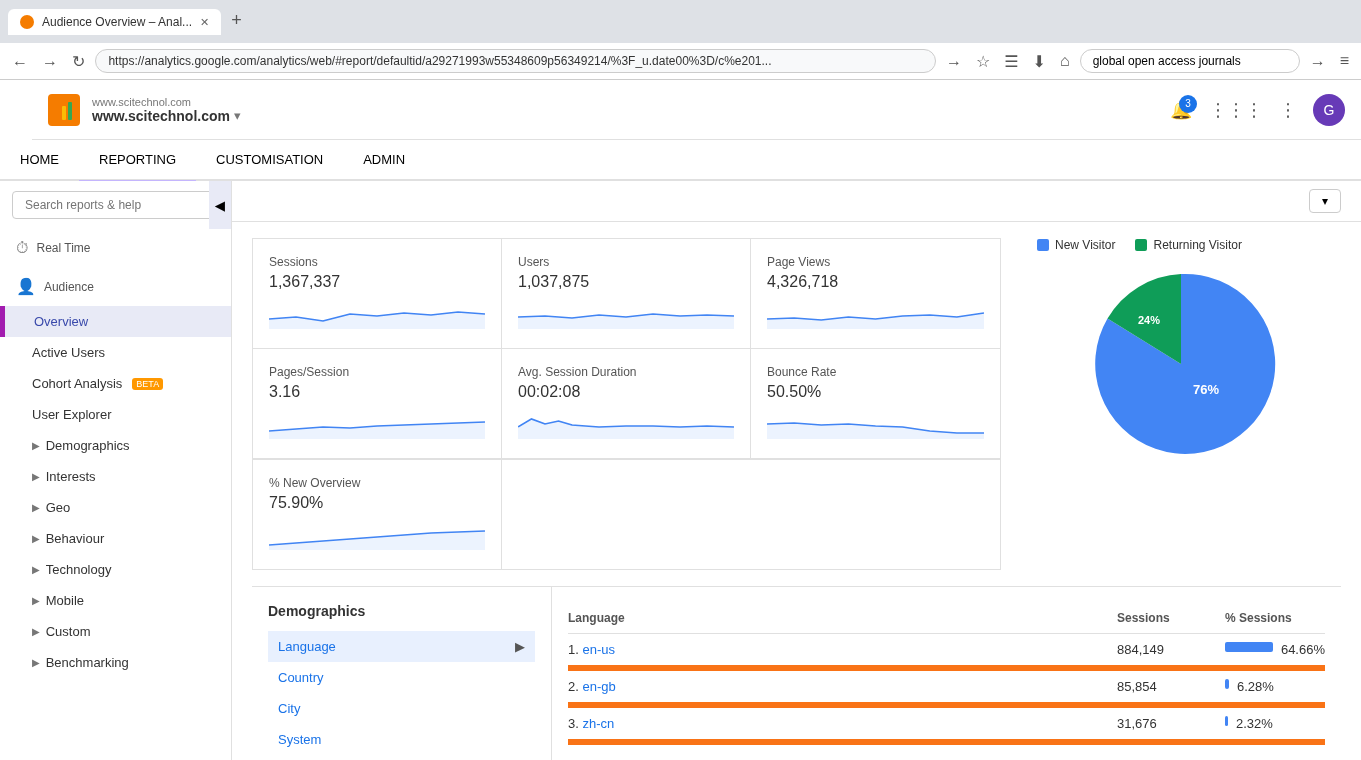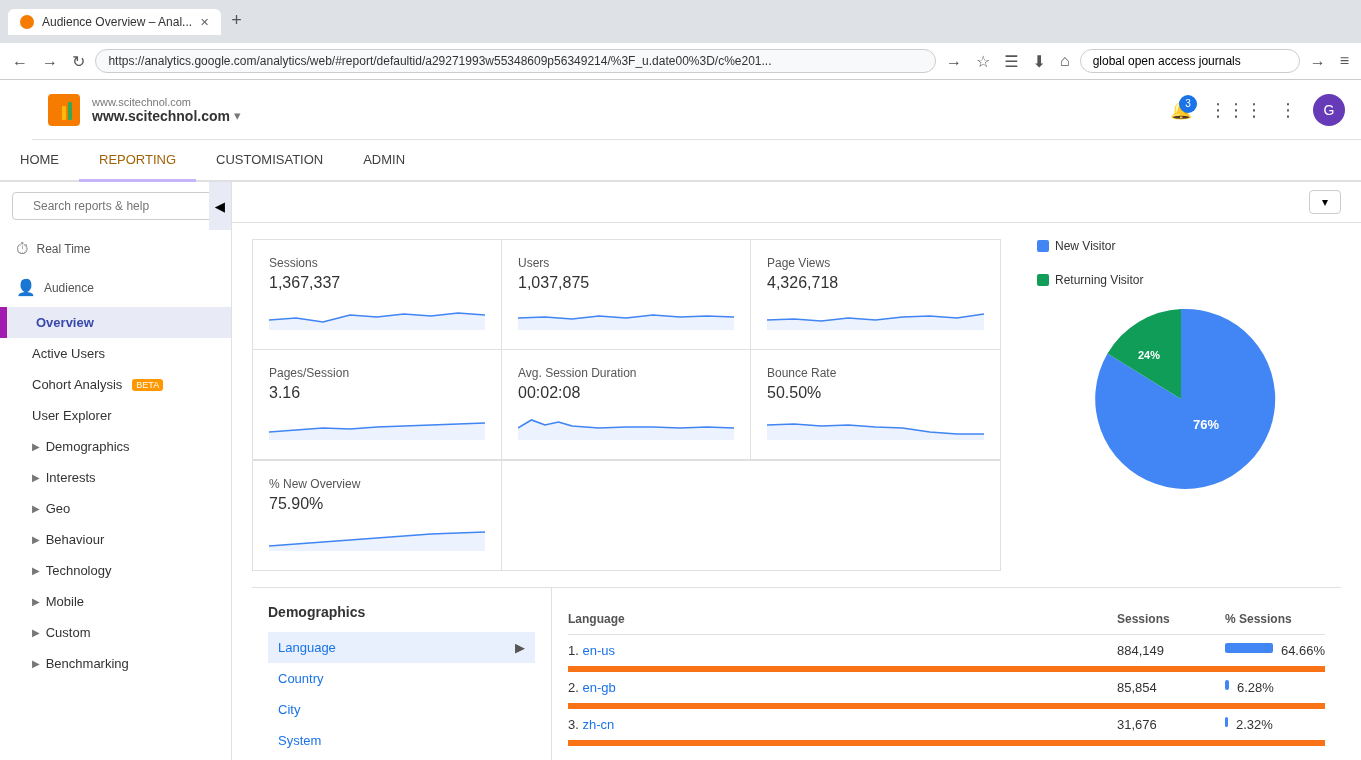--- a/index.html
+++ b/index.html
@@ -20,53 +20,53 @@
     
     .ga-app { background: #fff; min-height: 700px; }
     .ga-header { background: #fff; border-bottom: 1px solid #e0e0e0; display: flex; align-items: center; padding: 0 16px; height: 60px; margin-left: 32px; }
     .ga-logo { width: 32px; height: 32px; background: #f57c00; border-radius: 4px; display: flex; align-items: center; justify-content: center; color: white; font-weight: bold; font-size: 14px; margin-right: 12px; }
     .ga-property { display: flex; flex-direction: column; }
     .ga-property-domain { font-size: 11px; color: #777; }
     .ga-property-name { font-size: 14px; font-weight: bold; color: #333; }
     .ga-property-arrow { color: #777; margin-left: 4px; }
     .ga-header-right { margin-left: auto; display: flex; align-items: center; gap: 16px; }
     .ga-nav { background: #fff; border-bottom: 2px solid #e0e0e0; display: flex; }
-    .ga-nav-item { padding: 12px 20px; font-size: 13px; color: #404040; cursor: pointer; text-transform: uppercase; font-weight: 500; }
-    .ga-nav-item.active { color: #a16207; border-bottom: 3px solid #c4b5fd; margin-bottom: -2px; }
+    .ga-nav-item { padding: 12px 20px; font-size: 13px; color: #000000; cursor: pointer; text-transform: uppercase; font-weight: 500; }
+    .ga-nav-item.active { color: #000000; border-bottom: 1px solid #c4b5fd; margin-bottom: -2px; }
 
     
     .main-layout { display: flex; height: calc(100vh - 155px); }
     .sidebar { width: 232px; min-width: 232px; background: #fff; border-right: 1px solid #e0e0e0; overflow-y: auto; }
     .sidebar-search { padding: 10px 12px; }
-    .sidebar-search input { width: 100%; border: 1px solid #ccc; border-radius: 4px; padding: 6px 20px; font-size: 12px; }
+    .sidebar-search input { width: 100%; border: 1px solid #ccc; border-radius: 4px; padding: 6px 12px; font-size: 12px; }
 
     .sidebar-section-header { padding: 10px 16px; font-size: 12px; color: #555; display: flex; align-items: center; gap: 8px; cursor: pointer; }
     .sidebar-section-header .icon { font-size: 16px; color: #777; }
     .sidebar-item { padding: 8px 16px 8px 32px; font-size: 13px; color: #333; cursor: pointer; display: flex; align-items: center; gap: 6px; }
-    .sidebar-item.active { background: #e8eaf6; color: #3949ab; font-weight: bold; border-left: 7px solid #a21caf; padding-left: 29px; }
+    .sidebar-item.active { background: #e8eaf6; color: #3949ab; font-weight: normal; border-left: 5px solid #a21caf; padding-left: 29px; }
     .chevron { font-size: 10px; color: #777; }
     .beta-badge { background: #ff9800; color: white; font-size: 9px; padding: 1px 4px; border-radius: 3px; margin-left: 4px; }
 
     
     .content { flex: 1; overflow-y: auto; padding: 0; background: #fff; }
     .content-inner { padding: 0 20px; }
     .metric-card { padding: 16px; border-right: 1px solid #e0e0e0; border-bottom: 1px solid #e0e0e0; }
     .metric-card:nth-child(3), .metric-card:nth-child(6) { border-right: none; }
     .metric-card:nth-child(4), .metric-card:nth-child(5), .metric-card:nth-child(6) { border-bottom: none; }
     .metric-label { font-size: 12px; color: #555; margin-bottom: 4px; }
     .metric-value { font-size: 16px; font-weight: 300; color: #333; margin-bottom: 8px; }
 
     
     .sparkline-svg { width: 100%; height: 30px; }
 
     
     .top-section { display: flex; gap: 20px; align-items: flex-start; }
     .metrics-section { flex: 1; }
     .pie-section { width: 320px; padding: 16px; }
-    .pie-legend { display: flex; gap: 20px; margin-bottom: 12px; font-size: 12px; flex-direction: column; }
+    .pie-legend { display: flex; gap: 20px; margin-bottom: 12px; font-size: 12px; }
     .legend-item { display: flex; align-items: center; gap: 6px; }
     .legend-dot { width: 12px; height: 12px; border-radius: 2px; }
 
     
     .pie-container { display: flex; justify-content: center; }
 
     
     .demo-section { display: flex; gap: 0; margin-top: 16px; border-top: 1px solid #e0e0e0; }
     .demo-left { width: 300px; min-width: 300px; border-right: 1px solid #e0e0e0; padding: 16px; }
     .demo-right { flex: 1; padding: 16px; }

